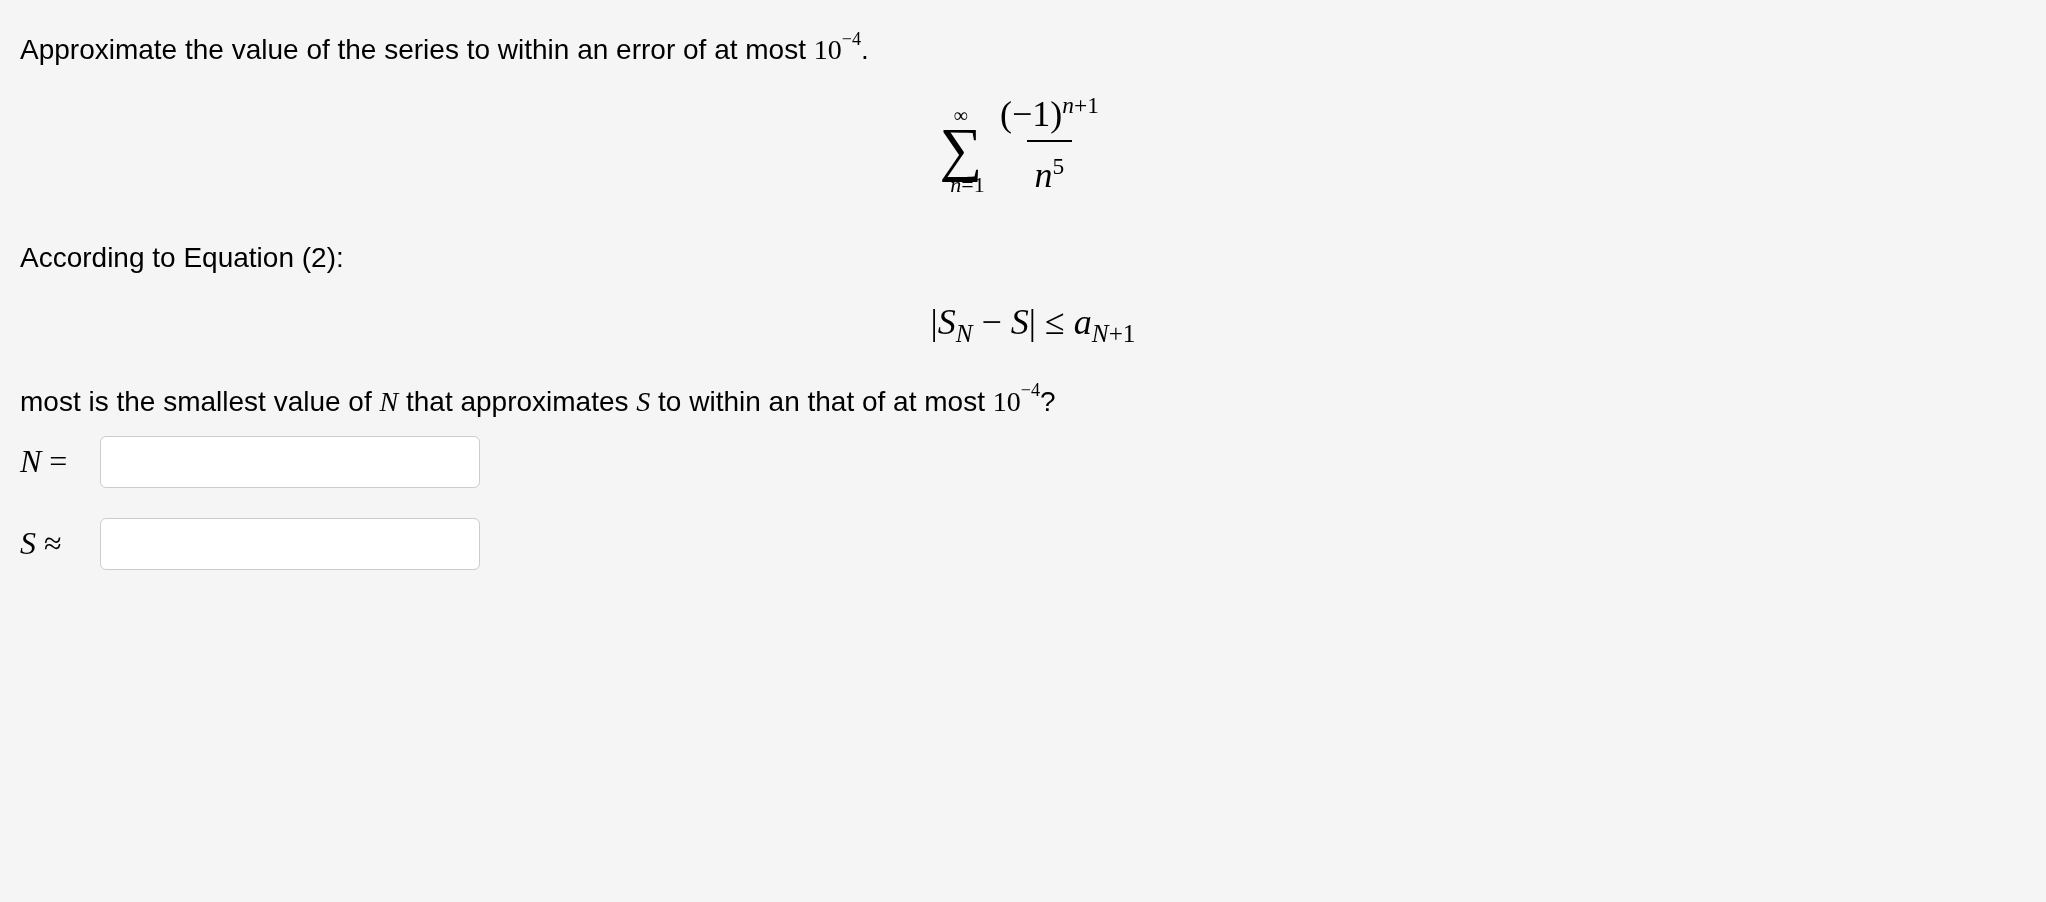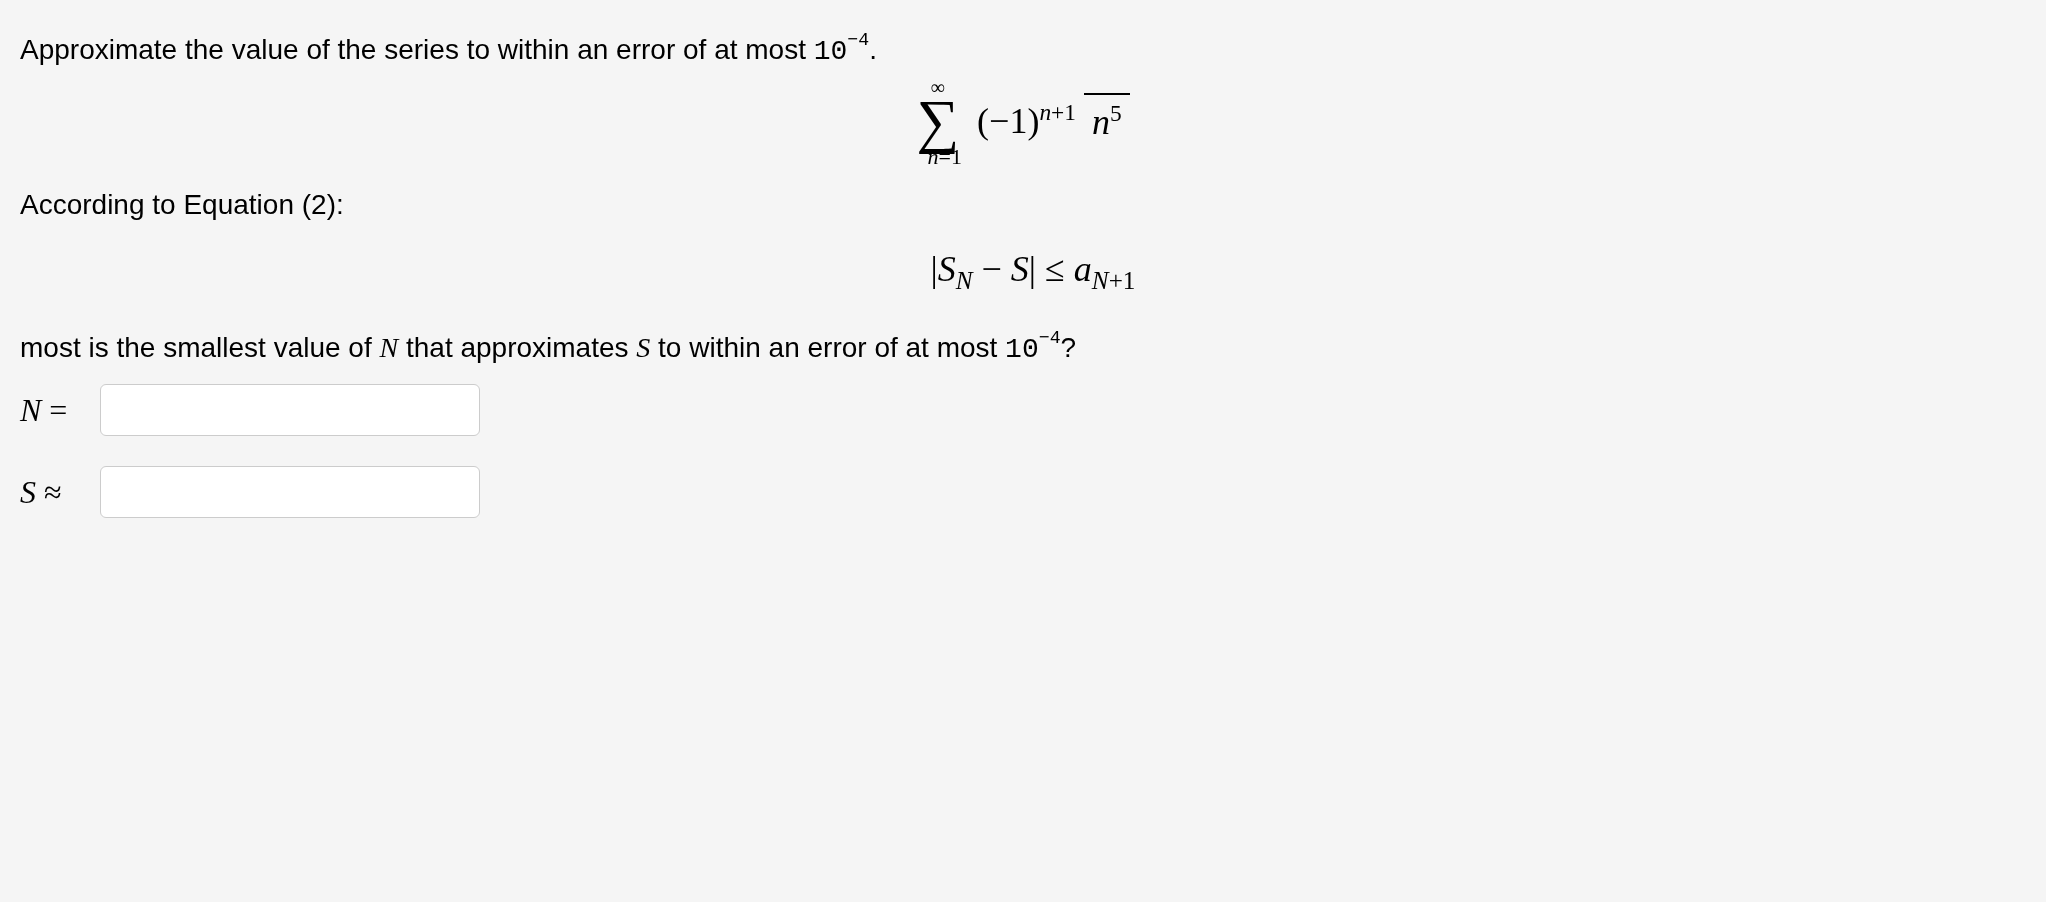--- a/index.html
+++ b/index.html
@@ -24,21 +24,21 @@
       text-align: center;
       margin: 20px 0 30px 0;
       font-family: 'Times New Roman', Times, serif;
       font-size: 36px;
     }
     .math-inline {
       font-family: 'Times New Roman', Times, serif;
       font-style: italic;
     }
     .math-normal {
-      font-family: Liberation Mono, monospace;
+      font-family: Liberation Serif, serif;
       font-style: normal;
     }
     .input-row {
       display: flex;
       align-items: center;
       gap: 10px;
       margin-top: 15px;
       margin-bottom: 30px;
     }
     .input-label {
@@ -79,31 +79,31 @@
     }
     .sum-lower {
       font-size: 22px;
       position: absolute;
       bottom: -22px;
       font-style: italic;
       margin-left: 14px;
     }
     .fraction {
       display: inline-flex;
-      flex-direction: row;
+      flex-direction: column;
       align-items: center;
       vertical-align: middle;
     }
     .frac-num {
       padding: 0 8px;
       font-style: normal;
     }
     .frac-den {
       border-top: 2px solid #000;
-      padding: 2px 8px;
+      padding: 8px 8px;
       font-style: italic;
     }
     .sup {
       font-size: 0.65em;
       vertical-align: super;
       font-style: italic;
     }
     .sub {
       font-size: 0.7em;
       vertical-align: sub;
@@ -153,21 +153,21 @@
     <span>According to Equation (2):</span>
   </div>
 
   <div class="math-display">
     <span class="inequality">
       <span style="font-style:normal">|</span><span>S</span><span class="sub">N</span><span style="font-style:normal"> − </span><span>S</span><span style="font-style:normal">|</span><span style="font-style:normal"> ≤ </span><span>a</span><span class="sub"><span>N</span><span style="font-style:normal">+1</span></span>
     </span>
   </div>
 
   <div class="text-line">
-    <span>most is the smallest value of </span><span class="math-inline">N</span><span> that approximates </span><span class="math-inline">S</span><span> to within an error of at most </span><span class="math-normal">10</span><span class="math-normal exp-text">−4</span><span>?</span>
+    <span>most is the smallest value of </span><span class="math-inline">N</span><span> that approximates </span><span class="math-inline">S</span><span> to within an that of at most </span><span class="math-normal">10</span><span class="math-normal exp-text">−4</span><span>?</span>
   </div>
 
   <div class="input-row">
     <span class="input-label"><span>N</span><span style="font-style:normal"> =</span></span>
     <input type="text" class="answer-input" style="">
   </div>
 
   <div class="input-row">
     <span class="input-label"><span>S</span><span style="font-style:normal"> ≈</span></span>
     <input type="text" class="answer-input" style="">

